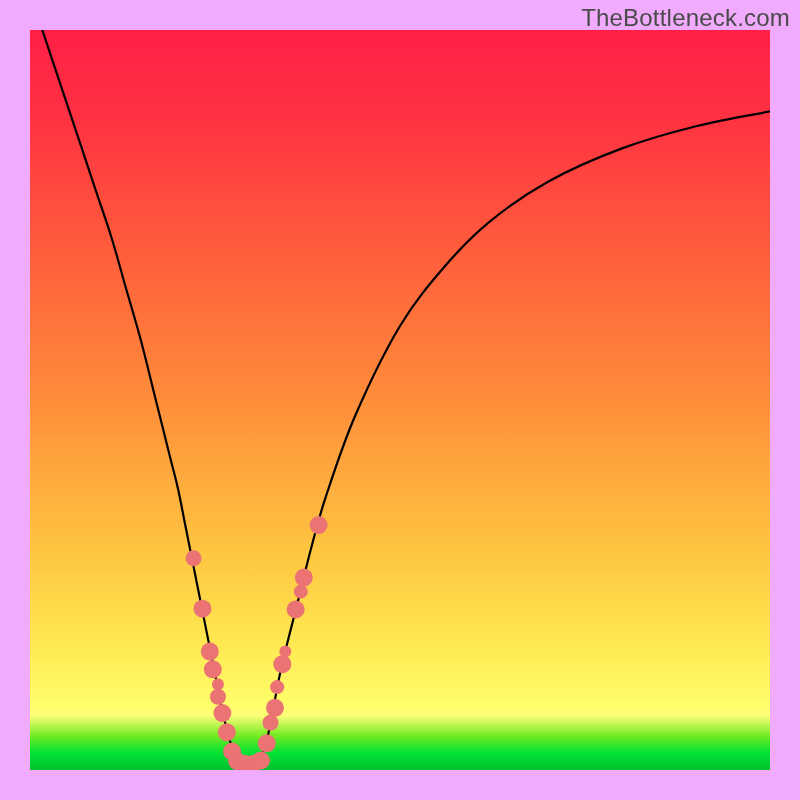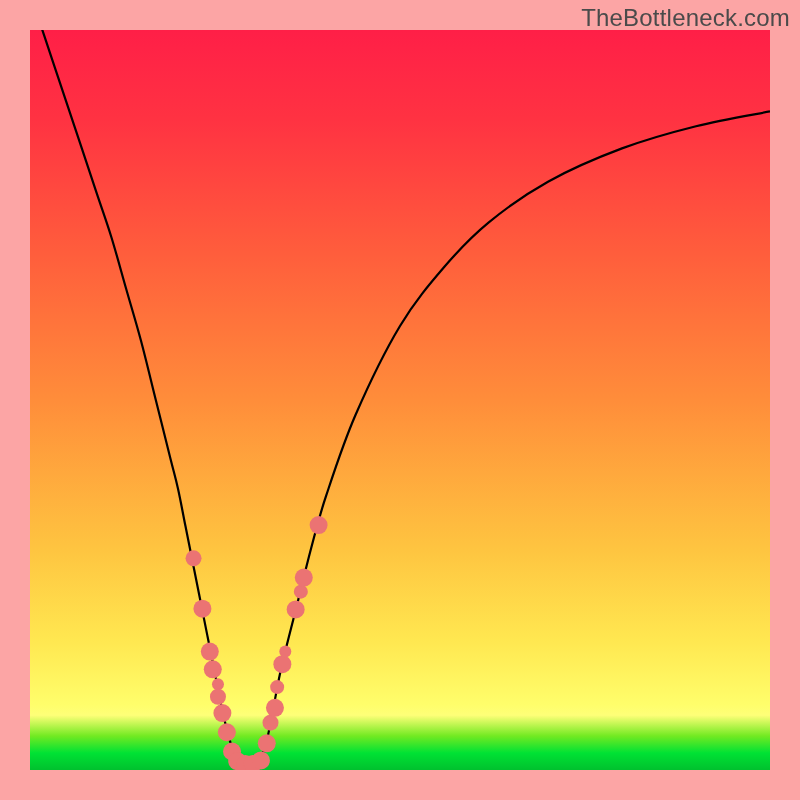--- a/index.html
+++ b/index.html
@@ -6,21 +6,21 @@
     margin: 0;
     padding: 0;
     width: 800px;
     height: 800px;
     overflow: hidden;
     font-family: Arial, Helvetica, sans-serif;
   }
   .frame {
     width: 800px;
     height: 800px;
-    background: #fca5a5;
+    background: #f0abfc;
     position: relative;
   }
   .plot-area {
     position: absolute;
     left: 30px;
     top: 30px;
     width: 740px;
     height: 740px;
   }
   .watermark {

